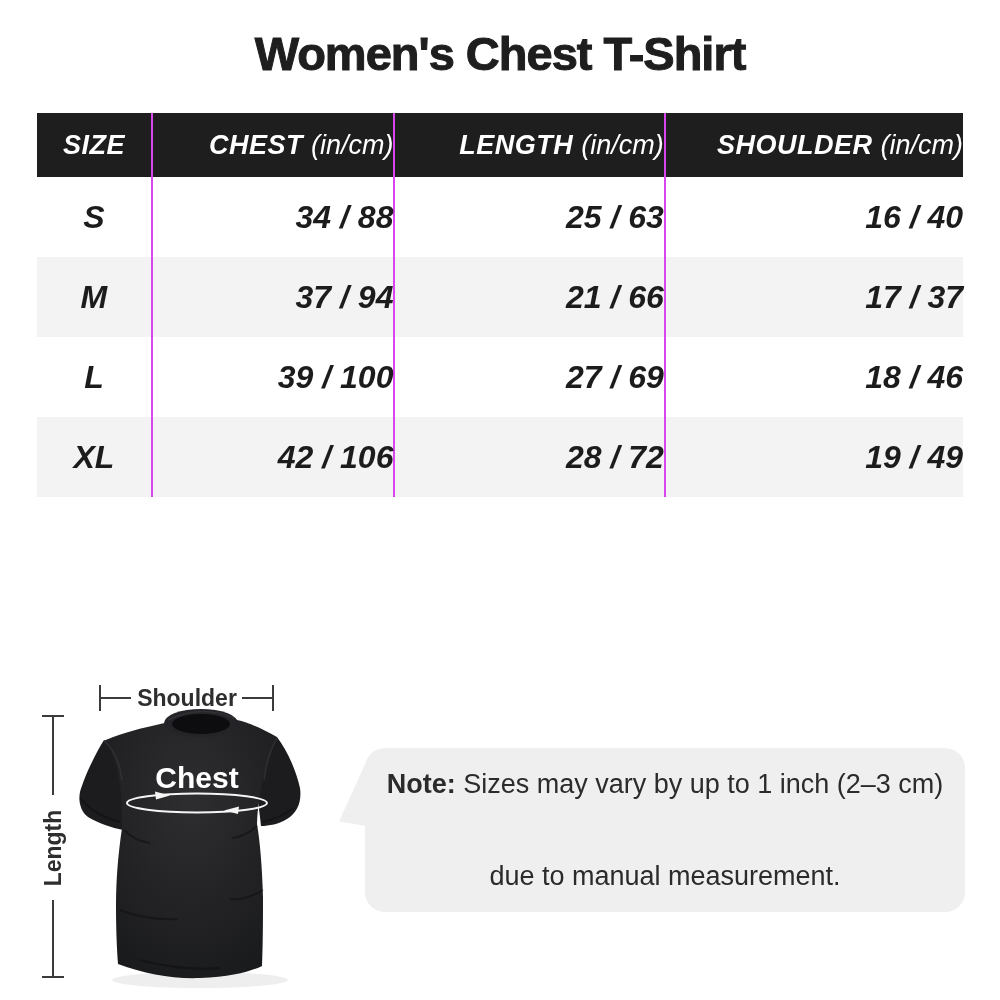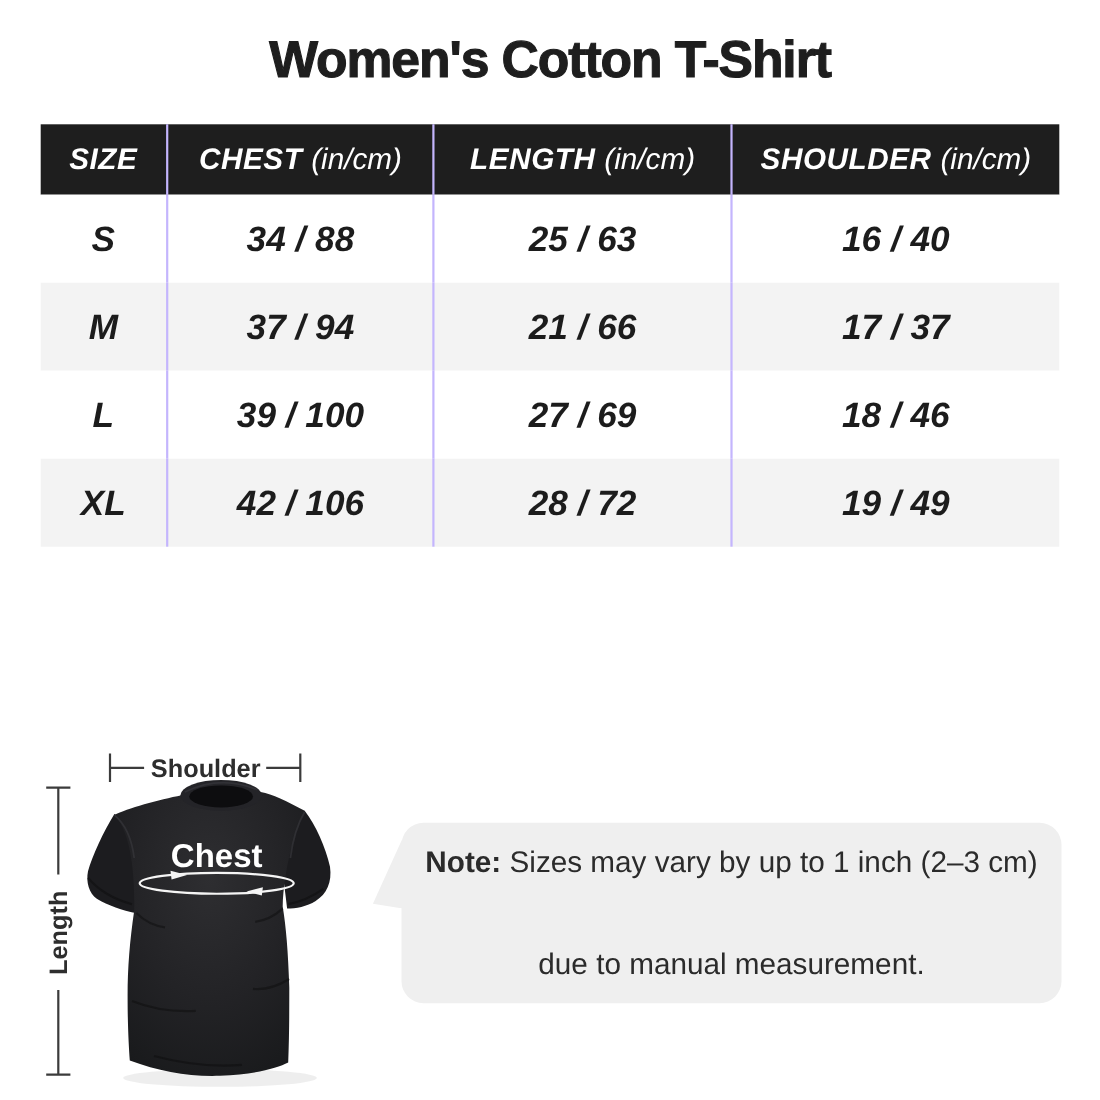--- a/index.html
+++ b/index.html
@@ -21,21 +21,21 @@
   .size-table th{
     background:#1e1e1e;color:#ffffff;height:64px;padding:0;
     font-size:27px;font-weight:bold;text-align:center;letter-spacing:0.5px;
   }
   .size-table th .unit{font-weight:normal;letter-spacing:0;}
   .size-table td{
     height:80px;padding:0;text-align:center;background:#ffffff;
     font-size:32px;font-weight:bold;color:#1c1c1c;
   }
   .size-table tr.alt td{background:#f3f3f3;}
-  .size-table th + th, .size-table td + td{border-left:2px solid #c4b5fd;}
+  .size-table th + th, .size-table td + td{border-left:2px solid #d946ef;text-align:right;}
 
   svg.diagram{position:absolute;left:20px;top:660px;}
   .dim{stroke:#3b3b3b;stroke-width:2;fill:none;}
   .dim-label{font-size:23px;font-weight:bold;fill:#2e2e2e;}
   .chest-label{font-size:30px;font-weight:bold;fill:#ffffff;}
   .wrinkle{stroke:#0a0a0c;stroke-width:2;fill:none;opacity:.45;}
   .sheen{stroke:#3a3a3f;stroke-width:1.6;fill:none;opacity:.6;}
 
   .note{
     position:absolute;left:365px;top:748px;width:600px;height:164px;
@@ -47,21 +47,21 @@
   .note-tail{
     position:absolute;left:-26px;top:14px;width:27px;height:64px;
     background:#efefef;clip-path:polygon(100% 0, 0 93%, 100% 100%);
   }
 </style>
 </head>
 <body>
 
 <div>
 
-  <h1 class="title">Women's Cotton T-Shirt</h1>
+  <h1 class="title">Women's Chest T-Shirt</h1>
 
   <table class="size-table">
     <colgroup>
         <col class="c1">
         <col class="c2">
         <col class="c3">
         <col class="c4">
       </colgroup>
     <thead>
       <tr>

